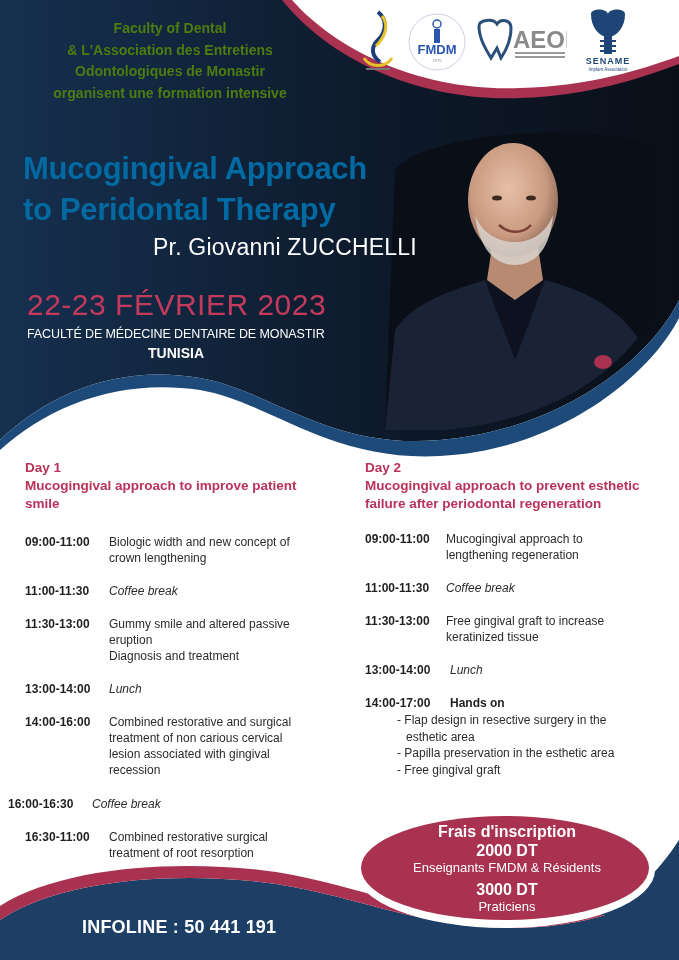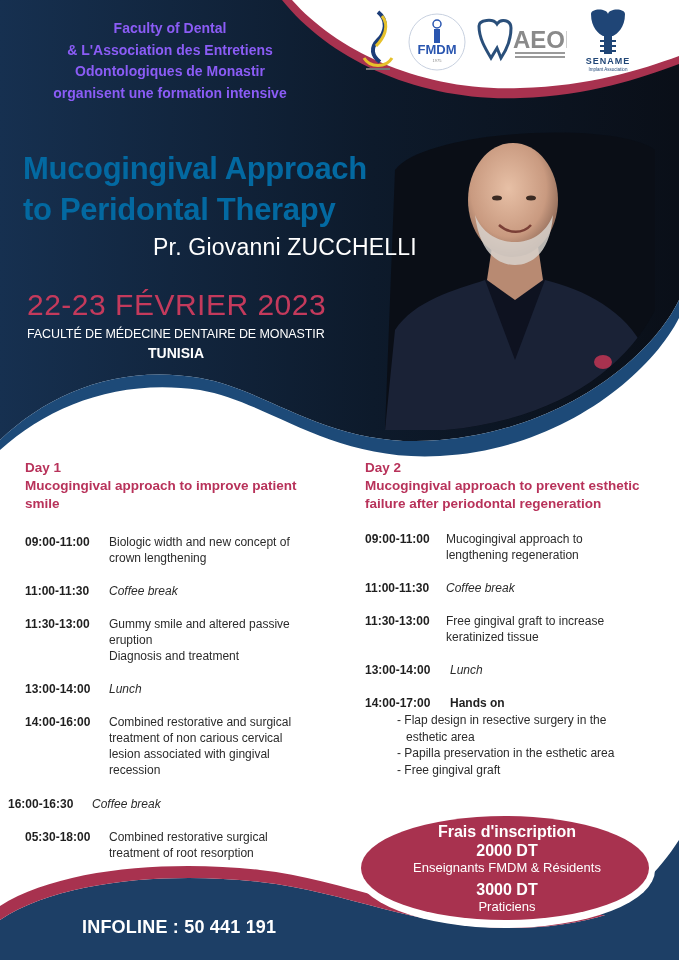--- a/index.html
+++ b/index.html
@@ -3,21 +3,21 @@
 <meta charset="utf-8">
 <style>
   html, body { margin: 0; padding: 0; }
   body { width: 679px; height: 960px; overflow: hidden; background: #ffffff; font-family: "Liberation Sans", sans-serif; }
   .poster { position: relative; width: 679px; height: 960px; overflow: hidden; background: #ffffff; }
 
   
   .bg-svg { position: absolute; left: 0; top: 0; width: 679px; height: 960px; }
 
   
-  .org-text { position: absolute; left: 20px; top: 18px; width: 300px; text-align: center; color: #8b5cf6; font-weight: bold; font-size: 14px; line-height: 21.5px; }
+  .org-text { position: absolute; left: 20px; top: 18px; width: 300px; text-align: center; color: #4d7c0f; font-weight: bold; font-size: 14px; line-height: 21.5px; }
   .org-text div { white-space: nowrap; }
 
   
   .logos { position: absolute; left: 355px; top: 6px; width: 290px; height: 66px; }
   .logo { position: absolute; }
 
   
   .title { position: absolute; left: 23px; top: 148px; color: #0369a1; font-weight: bold; font-size: 31px; line-height: 41px; letter-spacing: -0.3px; }
   .speaker { position: absolute; left: 153px; top: 234px; color: #ffffff; font-size: 23px; letter-spacing: 0.2px; }
   .date { position: absolute; left: 27px; top: 288px; color: #c43a5c; font-size: 30px; letter-spacing: 0.5px; }
@@ -211,21 +211,21 @@
         <div>recession</div>
       </span>
     </div>
     <div class="row" style="left:8px;top:796px;">
       <span class="time">16:00-16:30</span>
       <span class="desc italic">
         <div>Coffee break</div>
       </span>
     </div>
     <div class="row" style="left:25px;top:829px;">
-      <span class="time">05:30-18:00</span>
+      <span class="time">16:30-11:00</span>
       <span class="desc">
         <div>Combined restorative surgical</div>
         <div>treatment of root resorption</div>
       </span>
     </div>
   </div>
 
   <div class="day day2">
     <span class="day-label">Day 2</span>
     <span class="day-label">Mucogingival approach to prevent esthetic</span>

